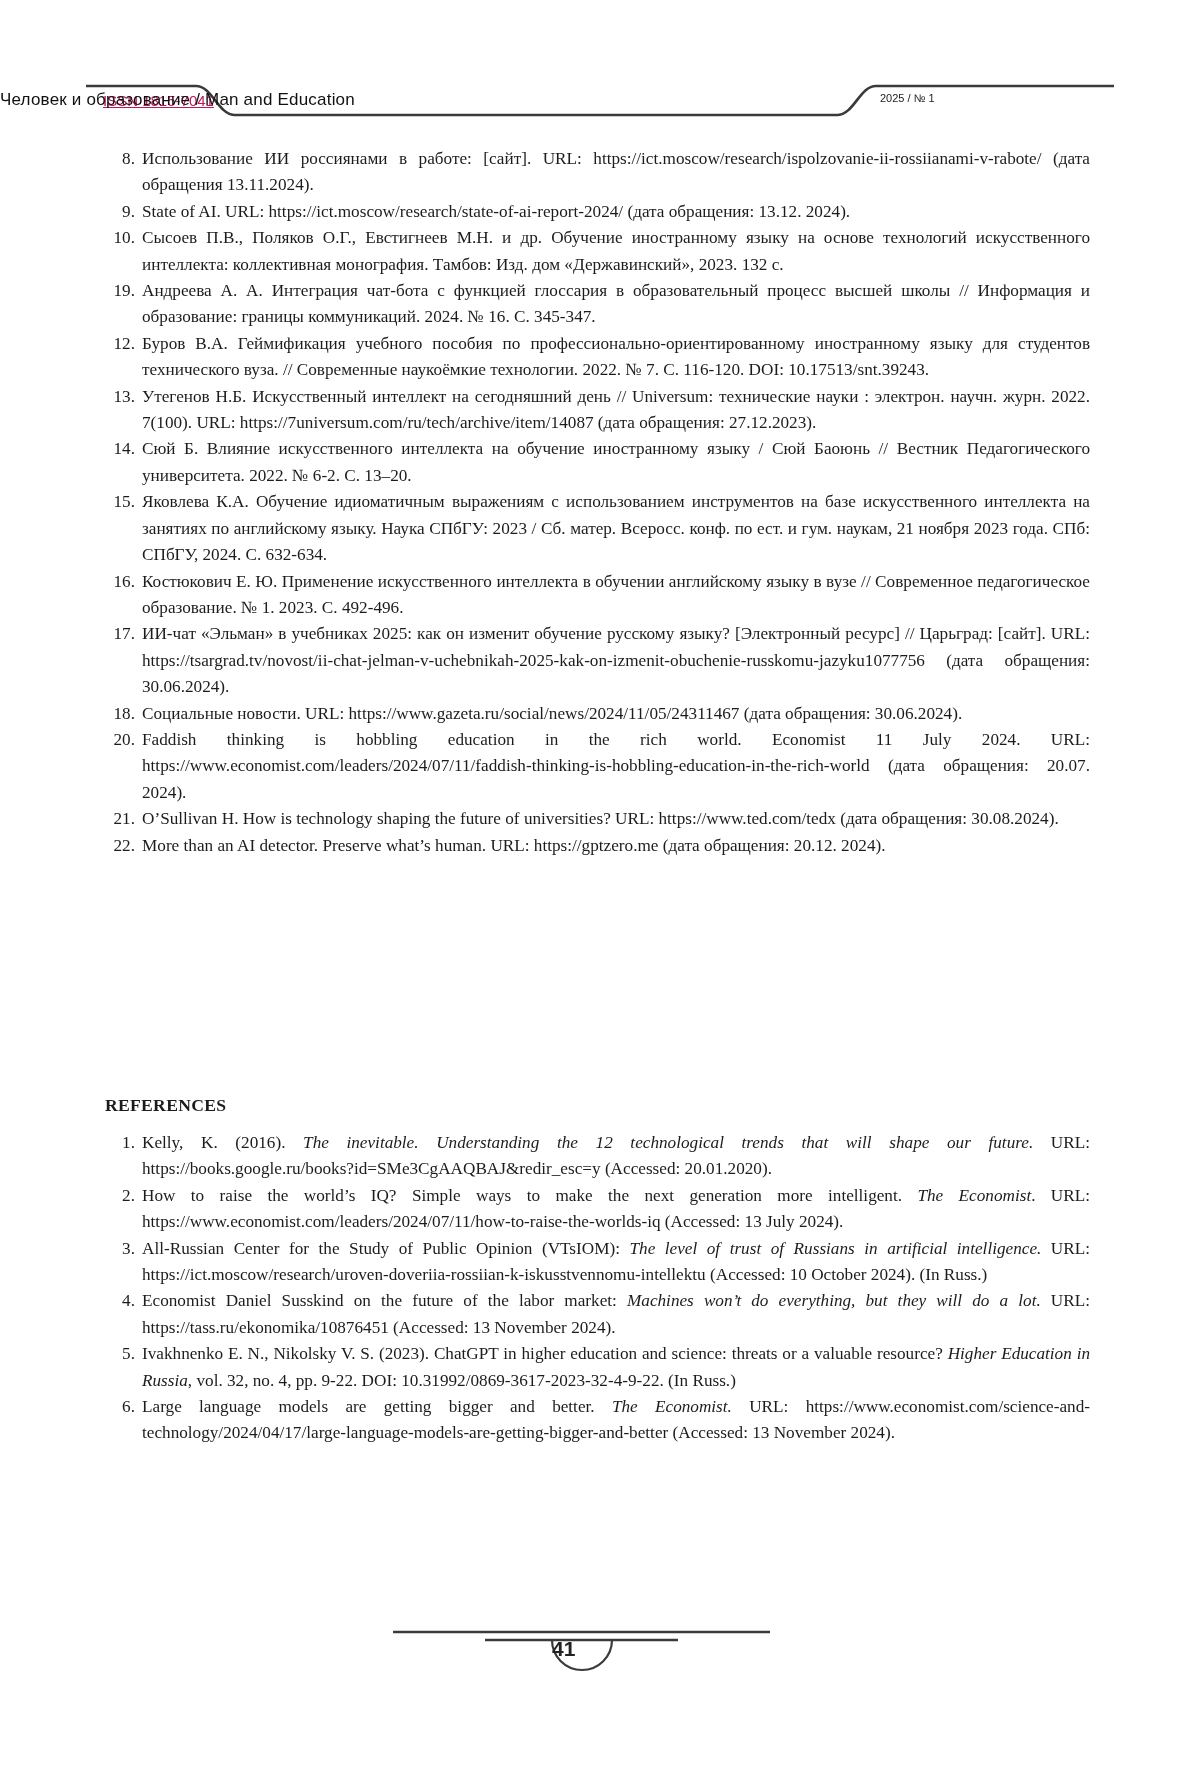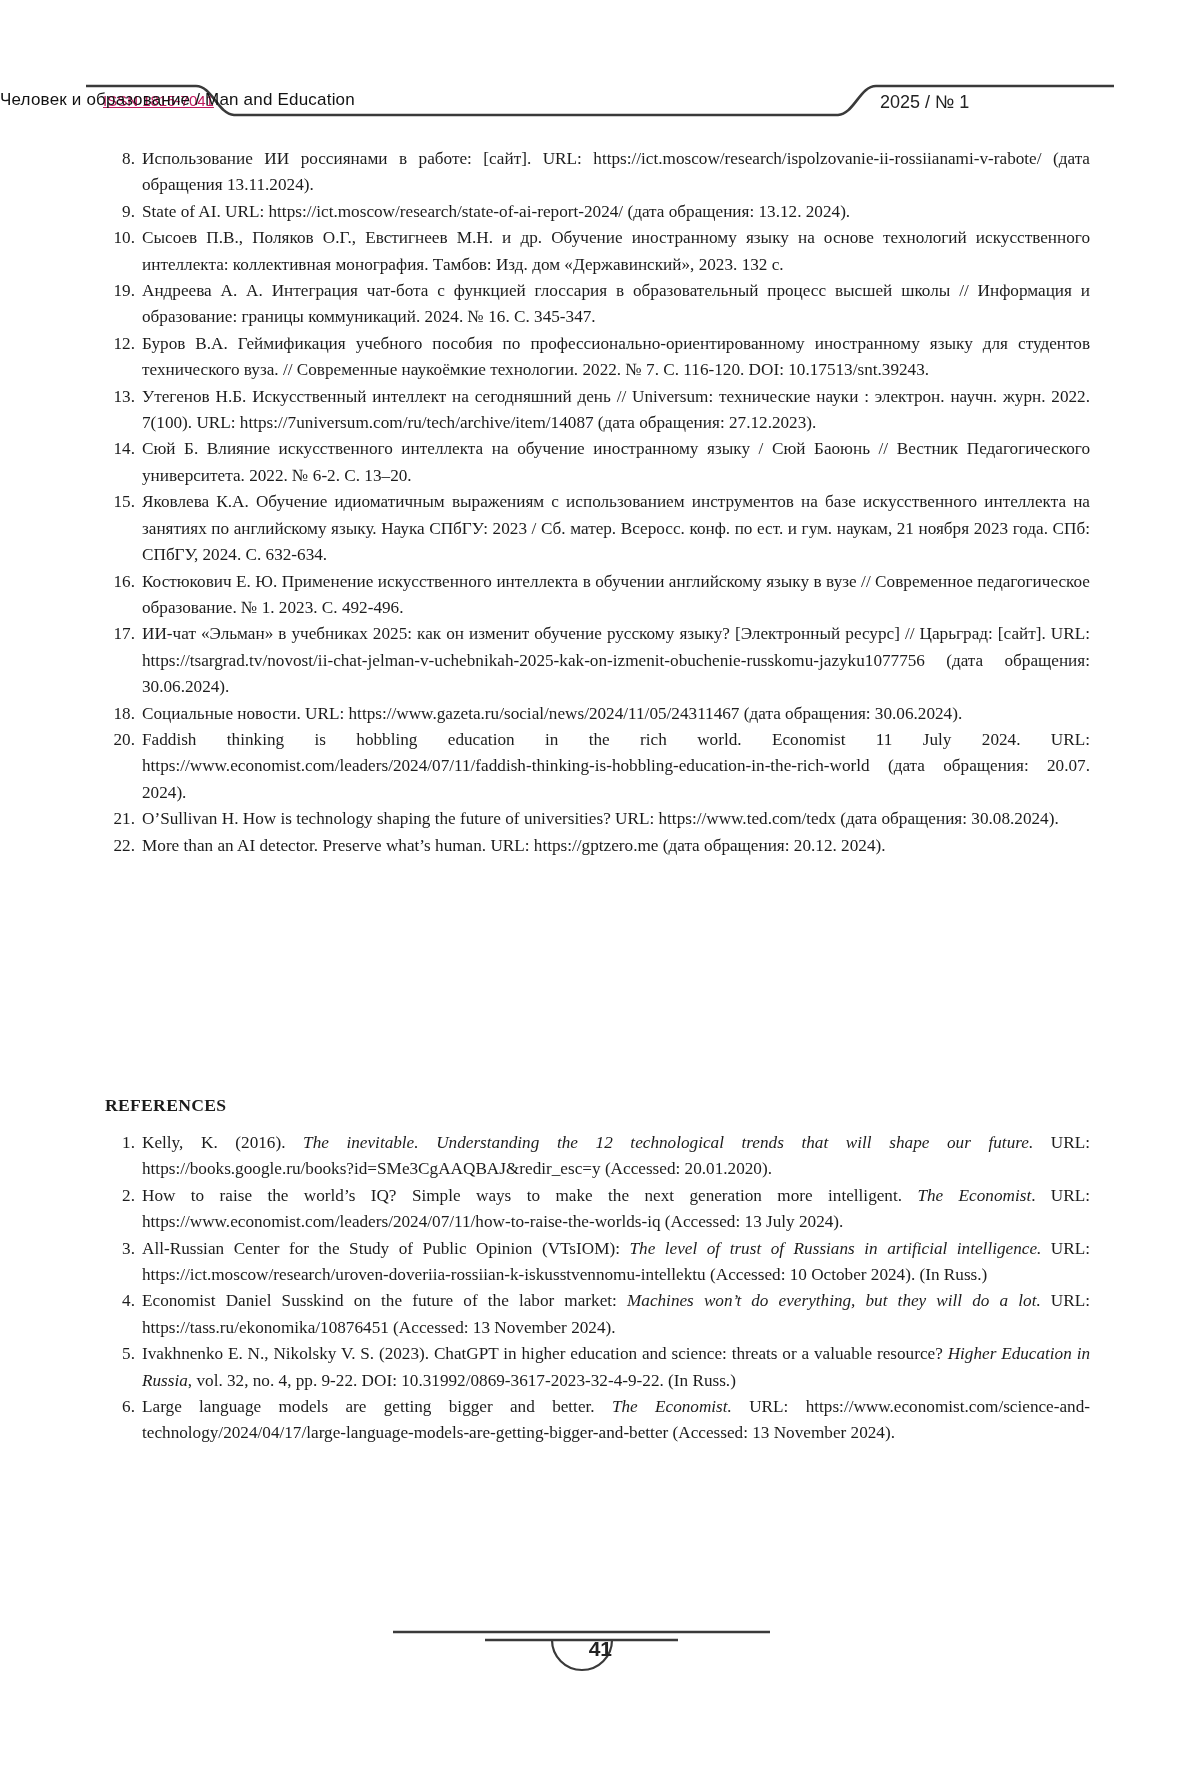--- a/index.html
+++ b/index.html
@@ -22,21 +22,21 @@
   }
   .journal-title {
     position: absolute; top: 90px; left: 0; width: 1200px;
     text-align: left;
     font-family: "Liberation Sans", sans-serif;
     font-size: 17px; color: #111; letter-spacing: .2px;
   }
   .issue {
     position: absolute; top: 92px; left: 880px;
     font-family: "Liberation Sans", sans-serif;
-    font-size: 18px; color: #222; white-space: nowrap;
+    font-size: 11px; color: #222; white-space: nowrap;
   }
 
   
   main { position: absolute; top: 146px; left: 105px; width: 985px; }
   ol.ref-list {
     list-style: none; margin: 0; padding: 0;
     font-size: 17.2px; line-height: 26.4px;
     text-align: justify;
   }
   ol.bib { min-height: 920px; }
@@ -49,21 +49,21 @@
     font-size: 17.6px; font-weight: bold;
     text-align: left; letter-spacing: .3px;
     margin: 26px 0 12px 0; line-height: 26px;
   }
 
   
   .page-footer { position: absolute; top: 1622px; left: 0; width: 1200px; height: 100px; }
   .footer-rule { position: absolute; top: 0; left: 0; }
   .page-number {
     position: absolute; top: 15px; left: 552px; width: 60px;
-    text-align: right;
+    text-align: left;
     font-family: "Liberation Sans", sans-serif;
     font-weight: bold; font-size: 21px; color: #222;
   }
 </style>
 </head>
 <body>
 
 <header class="page-header">
   <svg class="header-rule" width="1200" height="50" viewBox="0 0 1200 50" aria-hidden="true">
     <path d="M 86 14 H 196 C 212 14 218 42 234 43 H 838 C 854 42 860 14 876 14 H 1114" fill="none" stroke="#3a3a3a" stroke-width="2.6" stroke-linecap="butt"></path>

